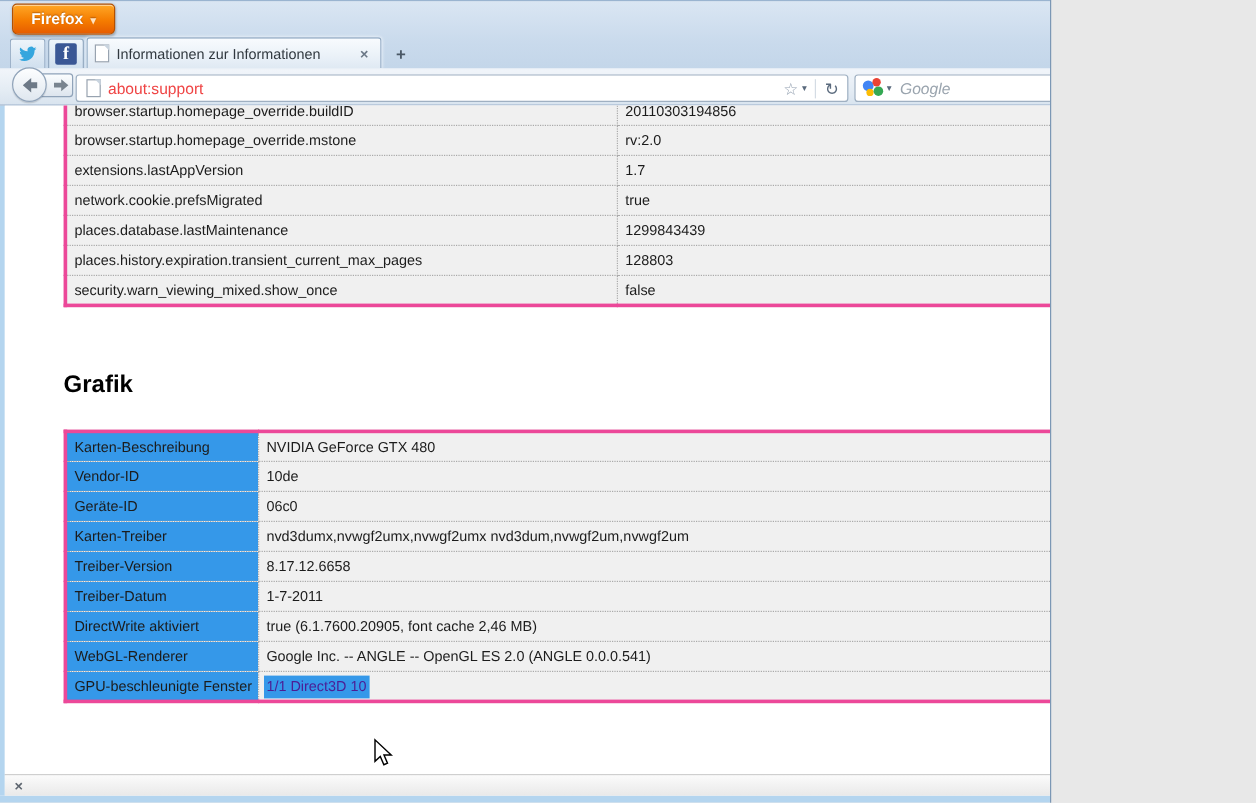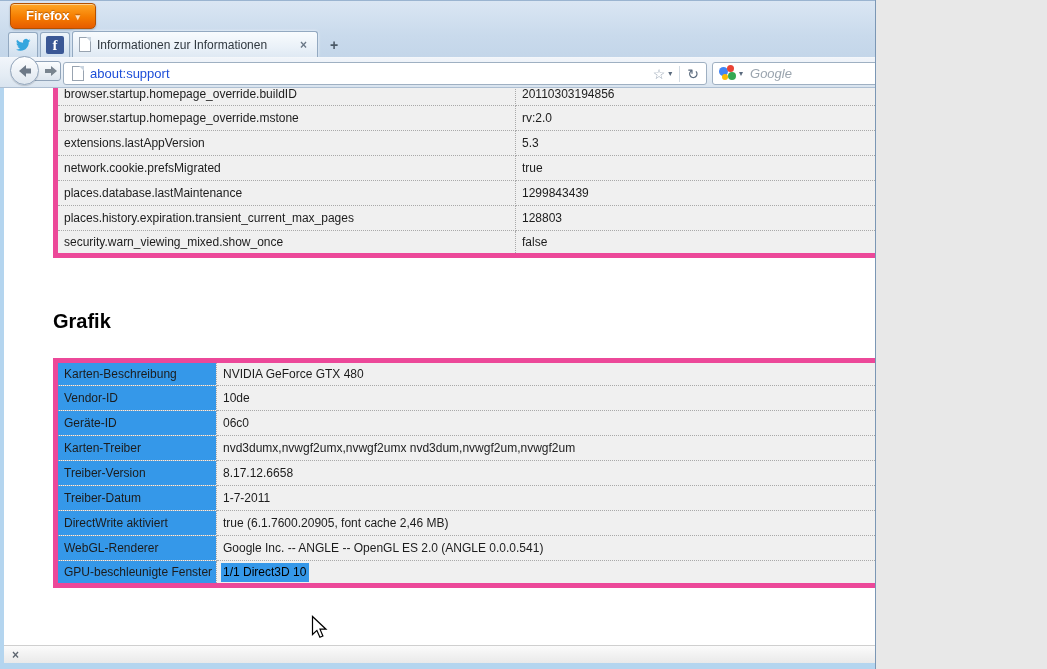--- a/index.html
+++ b/index.html
@@ -63,21 +63,21 @@
     border-top:1px solid rgba(255,255,255,.7);border-bottom:1px solid #aebfd2;}
   .nav-back{position:absolute;left:10px;top:-2px;width:29px;height:29px;border-radius:50%;
     background:linear-gradient(180deg,#fdfeff,#dfe7ef);border:1px solid #90a3b9;z-index:3;
     display:flex;align-items:center;justify-content:center;box-shadow:0 1px 1px rgba(0,0,0,.15);}
   .nav-fwd{position:absolute;left:34px;top:3px;width:27px;height:20px;border-radius:0 3px 3px 0;
     background:linear-gradient(180deg,#fbfdfe,#dde5ee);border:1px solid #90a3b9;z-index:2;
     display:flex;align-items:center;justify-content:center;padding-left:6px;}
   .urlbar{position:absolute;left:63px;top:4px;width:644px;height:23px;background:#fff;border:1px solid #9fb0c2;
     border-radius:3px;display:flex;align-items:center;padding:0 4px;}
   .urlbar .page-icon{margin:0 6px 0 4px;}
-  .url-text{flex:1;font-size:13px;color:#1d4ed8;}
+  .url-text{flex:1;font-size:13px;color:#ef4444;}
   .url-star{font-size:14px;color:#95a2b2;line-height:1;}
   .mini-dd{font-size:8px;color:#5a6a7d;padding:0 3px;}
   .url-sep{width:1px;height:16px;background:#d4dce4;margin:0 4px;}
   .url-reload{font-size:14px;color:#5a6a7d;line-height:1;padding:0 3px;}
 
   .searchbox{position:absolute;left:712px;top:4px;width:206px;height:23px;background:#fff;border:1px solid #9fb0c2;
     border-radius:3px;display:flex;align-items:center;padding:0 6px;}
   .glogo{position:relative;width:17px;height:17px;flex:none;}
   .glogo i{position:absolute;border-radius:50%;}
   .glogo .b{left:0;top:2px;width:9px;height:9px;background:#4285f4;}
@@ -97,29 +97,29 @@
   .tiles .t1{left:0;top:0;width:8px;height:8px;}
   .tiles .t2{left:10px;top:0;width:5px;height:5px;}
   .tiles .t3{left:10px;top:7px;width:5px;height:6px;}
   .tiles .t4{left:0;top:10px;width:8px;height:3px;}
   .bmk-box{width:19px;height:15px;background:linear-gradient(180deg,#545e6b,#2e3640);border-radius:3px;
     color:#fff;font-size:10px;text-align:center;line-height:15px;}
 
   
   .content{position:absolute;left:4px;top:88px;width:1022px;height:557px;background:#fff;overflow:hidden;}
   table.datatable{border-collapse:collapse;table-layout:fixed;position:absolute;
-    border:5px solid #ec4899;background:#f0f0f0;}
+    border:3px solid #ec4899;background:#f0f0f0;}
   table.datatable td,table.datatable th{height:25px;border:1px dotted #a9a9a9;padding:0 6px;
     font-size:12px;color:#1c1c1c;font-weight:normal;text-align:left;vertical-align:middle;
     white-space:nowrap;overflow:hidden;}
   .prefs{left:49px;top:-10px;width:917px;}
   .grafik-heading{position:absolute;left:49px;top:222px;font-size:20px;font-weight:bold;color:#000;}
   .gfx{left:49px;top:270px;width:917px;}
   .gfx th{background:#3598e9;color:#fff;font-weight:bold;border-color:#79bbee;}
-  .vwrap.sel{background:#3598e9;color:#000000;padding:2px 3px 3px 2px;margin-left:-2px;}
+  .vwrap.sel{background:#3598e9;color:#4c1d95;padding:2px 3px 3px 2px;margin-left:-2px;}
 
   
   .scrollbar{position:absolute;left:1026px;top:88px;width:17px;height:557px;background:#f1f2f4;border-left:1px solid #e0e3e7;}
   .sb-btn{position:absolute;left:0;width:17px;height:17px;background:linear-gradient(180deg,#fdfdfd,#eceef0);
     border:1px solid #d5d8dc;border-radius:2px;text-align:center;font-size:7px;color:#505b66;line-height:15px;}
   .sb-up{top:0;}
   .sb-down{top:540px;}
   .sb-thumb{position:absolute;left:1px;top:312px;width:15px;height:218px;border:1px solid #979ea6;border-radius:2px;
     background:linear-gradient(90deg,#f6f7f8,#dfe2e5);display:flex;align-items:center;justify-content:center;}
   .sb-grip{width:8px;}
@@ -250,21 +250,21 @@
             <td>20110303194856</td>
           </tr>
 
           <tr>
             <td>browser.startup.homepage_override.mstone</td>
             <td>rv:2.0</td>
           </tr>
 
           <tr>
             <td>extensions.lastAppVersion</td>
-            <td>5.3</td>
+            <td>1.7</td>
           </tr>
 
           <tr>
             <td>network.cookie.prefsMigrated</td>
             <td>true</td>
           </tr>
 
           <tr>
             <td>places.database.lastMaintenance</td>
             <td>1299843439</td>

